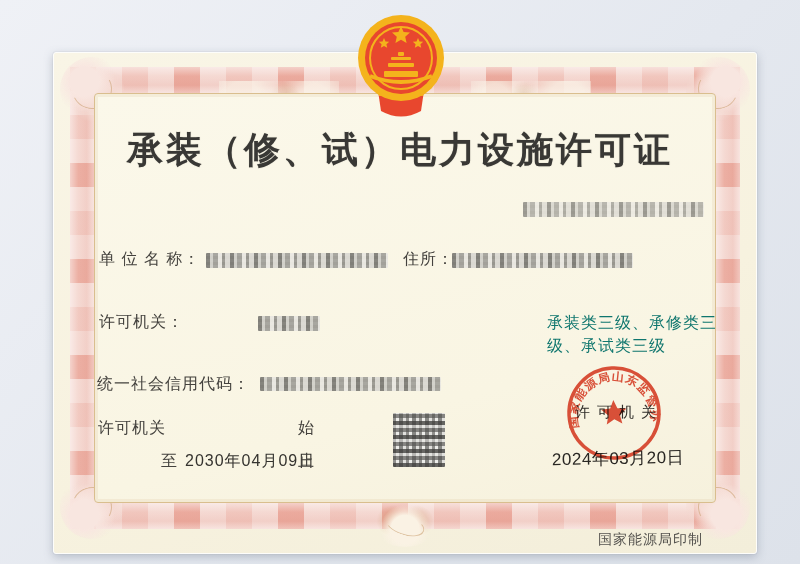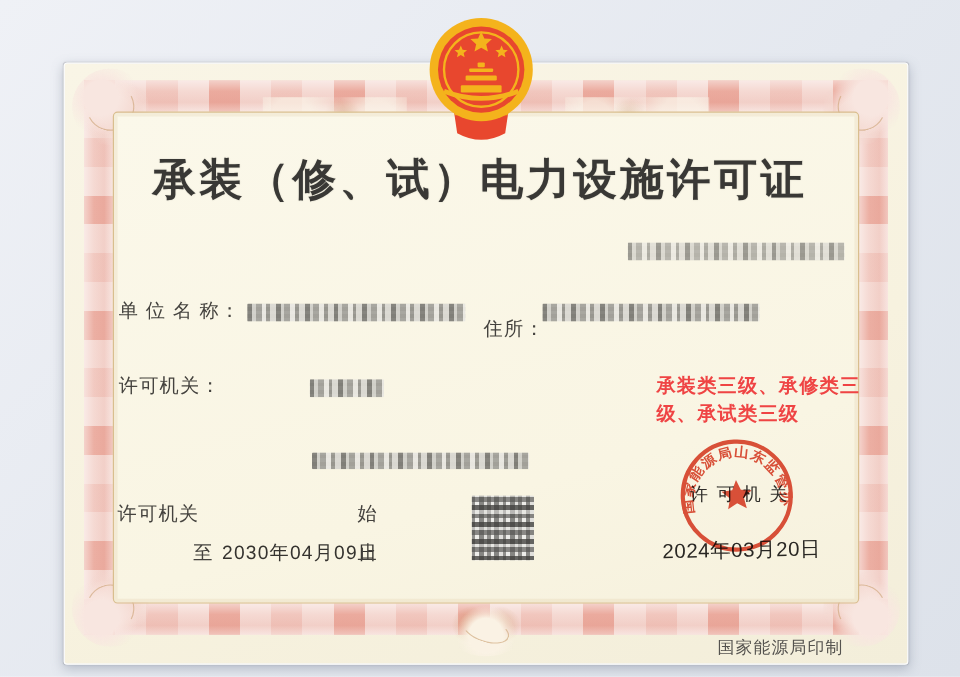--- a/index.html
+++ b/index.html
@@ -83,21 +83,21 @@
   
   .t{position:absolute;color:#44423e;font-size:16px;letter-spacing:1px;white-space:nowrap;}
   .title{
     position:absolute;left:0;right:0;top:126px;text-align:center;
     font-family:"DejaVu Serif","Liberation Serif",serif;
     font-size:36px;font-weight:700;letter-spacing:3px;color:#393835;
     text-shadow:0 0 1px rgba(57,56,53,.35);
   }
   .category-value{
     position:absolute;left:547px;top:311px;width:182px;
-    color:#ef4444;font-size:16px;line-height:1.45;letter-spacing:1px;white-space:normal;font-weight:bold;
+    color:#0f766e;font-size:16px;line-height:1.45;letter-spacing:1px;white-space:normal;
   }
   .date-text{color:#35332f;}
   .printer-note{position:absolute;left:598px;top:531px;font-size:14px;color:#55534f;letter-spacing:1px;}
 
   
   .mosaic{
     position:absolute;height:15px;border-radius:1px;opacity:.7;
     background-image:
       repeating-linear-gradient(90deg,rgba(55,55,55,.85) 0 4px,rgba(192,190,184,.9) 4px 7px,rgba(112,112,110,.85) 7px 12px,rgba(228,225,218,.9) 12px 16px,rgba(88,88,86,.8) 16px 19px,rgba(206,203,197,.9) 19px 24px),
       repeating-linear-gradient(0deg,rgba(255,255,255,.3) 0 3px,rgba(0,0,0,.2) 3px 6px);
@@ -172,28 +172,29 @@
     <path d="M13 64 Q44 76 75 64" fill="none" stroke="#f4b31c" stroke-width="4"></path>
   </svg>
 
   <div class="title">承装（修、试）电力设施许可证</div>
 
   <div class="mosaic mosaic-license"></div>
 
   <div class="t" style="left:99px;top:249px;">单 位 名 称：</div>
   <div class="mosaic mosaic-company"></div>
 
-  <div class="t" style="left:403px;top:264px;">住所：</div>
+  <div class="t" style="left:403px;top:249px;">住所：</div>
   <div class="mosaic mosaic-address"></div>
 
   <div class="t" style="left:99px;top:312px;">许可机关：</div>
   <div class="mosaic mosaic-rep"></div>
 
   <div class="category-value">承装类三级、承修类三级、承试类三级</div>
 
+  <div class="t" style="left:97px;top:374px;">统一社会信用代码：</div>
   <div class="mosaic mosaic-credit"></div>
 
   <div class="t" style="left:98px;top:418px;">许可机关</div>
   <div class="t" style="left:298px;top:418px;">始</div>
 
   <div class="t" style="left:161px;top:451px;">至</div>
   <div class="t date-text" style="left:185px;top:451px;">2030年04月09日</div>
   <div class="t" style="left:298px;top:451px;">止</div>
 
   <div class="qr"></div>

